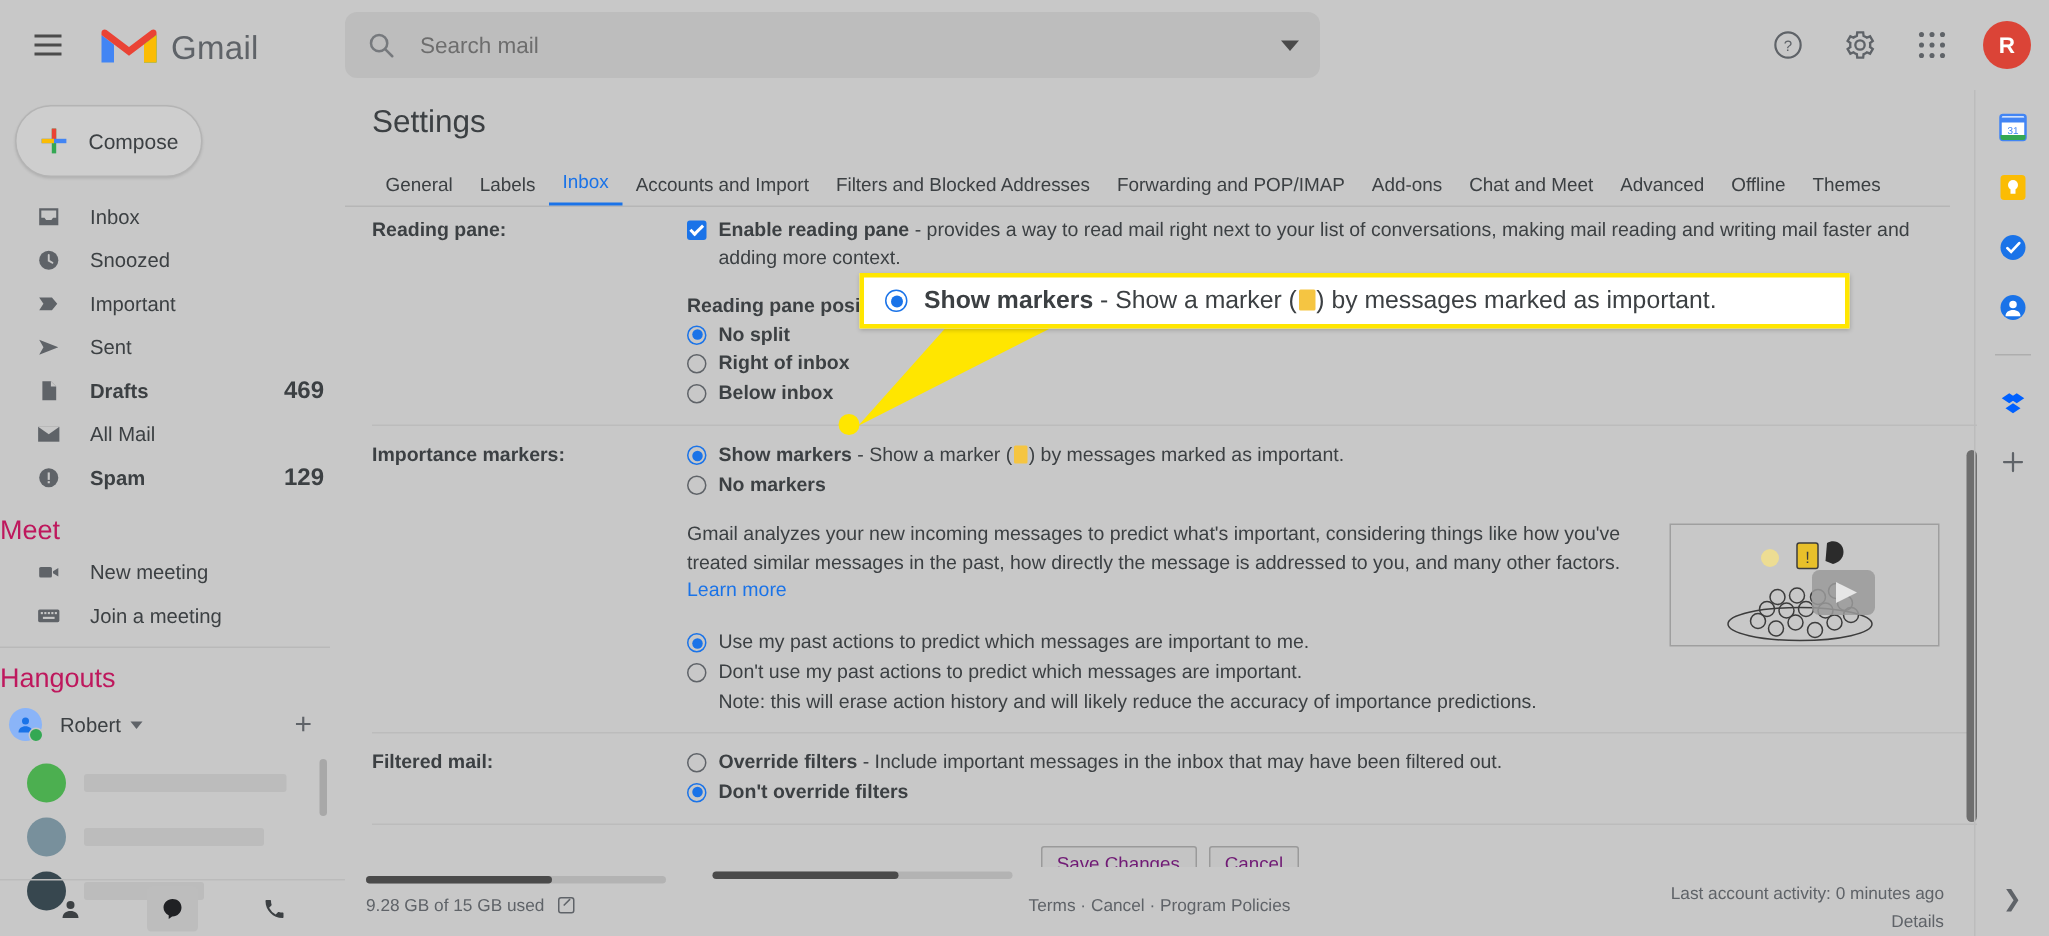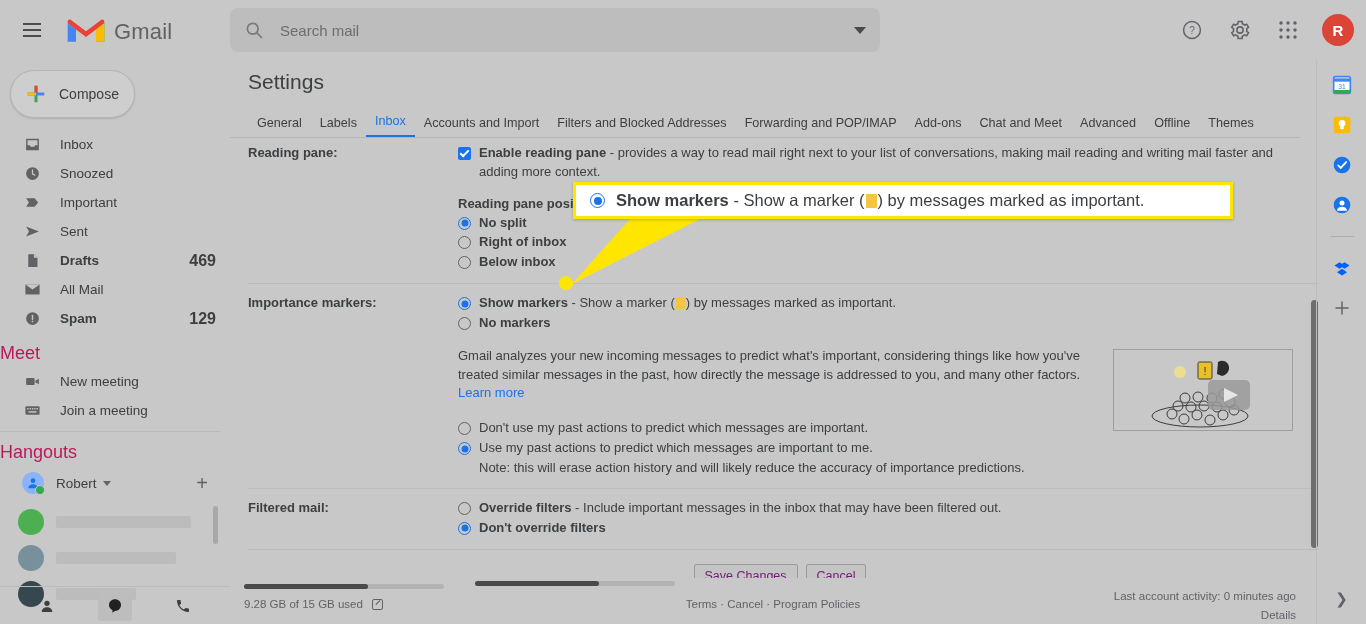--- a/index.html
+++ b/index.html
@@ -100,21 +100,21 @@
   .navitem.bold .lbl, .navitem.bold .cnt { font-weight: bold; }
   .section-title {
     font-size: 18px; color: #be185d;
     height: 28px; display: flex; align-items: center; margin-top: 6px;
   }
   .sep { height: 1px; background: #b9b9b9; margin: 6px 10px 2px 0; }
 
   
   .hangouts-user {
     display: flex; align-items: center; height: 34px;
-    padding-left: 22px; font-size: 13.5px; color: #3c4043; cursor: pointer;
+    padding-left: 6px; font-size: 13.5px; color: #3c4043; cursor: pointer;
   }
   .hg-avatar {
     width: 22px; height: 22px; border-radius: 50%;
     background: #8ab4f8; margin-right: 12px; position: relative;
     display: flex; align-items: center; justify-content: center;
   }
   .hg-avatar::after {
     content: ''; position: absolute; right: -1px; bottom: -1px;
     width: 8px; height: 8px; border-radius: 50%;
     background: #34a853; border: 1.5px solid #c8c8c8;
@@ -599,26 +599,26 @@
             <span class="radio"></span>
             <span class="opt-text" style="font-weight:bold">No markers</span>
           </div>
 
           <div class="desc-block">
             <div class="desc-text">
               <span>Gmail analyzes your new incoming messages to predict what's important, considering things like how you've treated similar messages in the past, how directly the message is addressed to you, and many other factors.</span>
               <span class="learn-more">Learn more</span>
               <div style="height:16px"></div>
               <div class="opt">
+                <span class="radio checked"></span>
+                <span class="opt-text">Use my past actions to predict which messages are important to me.</span>
+              </div>
+              <div class="opt">
                 <span class="radio"></span>
                 <span class="opt-text">Don't use my past actions to predict which messages are important.</span>
-              </div>
-              <div class="opt">
-                <span class="radio checked"></span>
-                <span class="opt-text">Use my past actions to predict which messages are important to me.</span>
               </div>
               <div class="note-indent">Note: this will erase action history and will likely reduce the accuracy of importance predictions.</div>
             </div>
             <div class="video-thumb">
               <svg width="178" height="80" viewBox="0 0 178 80">
                 <ellipse cx="86" cy="66" rx="48" ry="11" fill="none" stroke="#3c3c3c" stroke-width="1"></ellipse>
                 <g fill="none" stroke="#3c3c3c" stroke-width="1">
                   <circle cx="58" cy="64" r="5"></circle>
                     <circle cx="70" cy="69" r="5"></circle>
                     <circle cx="83" cy="65" r="5"></circle>

